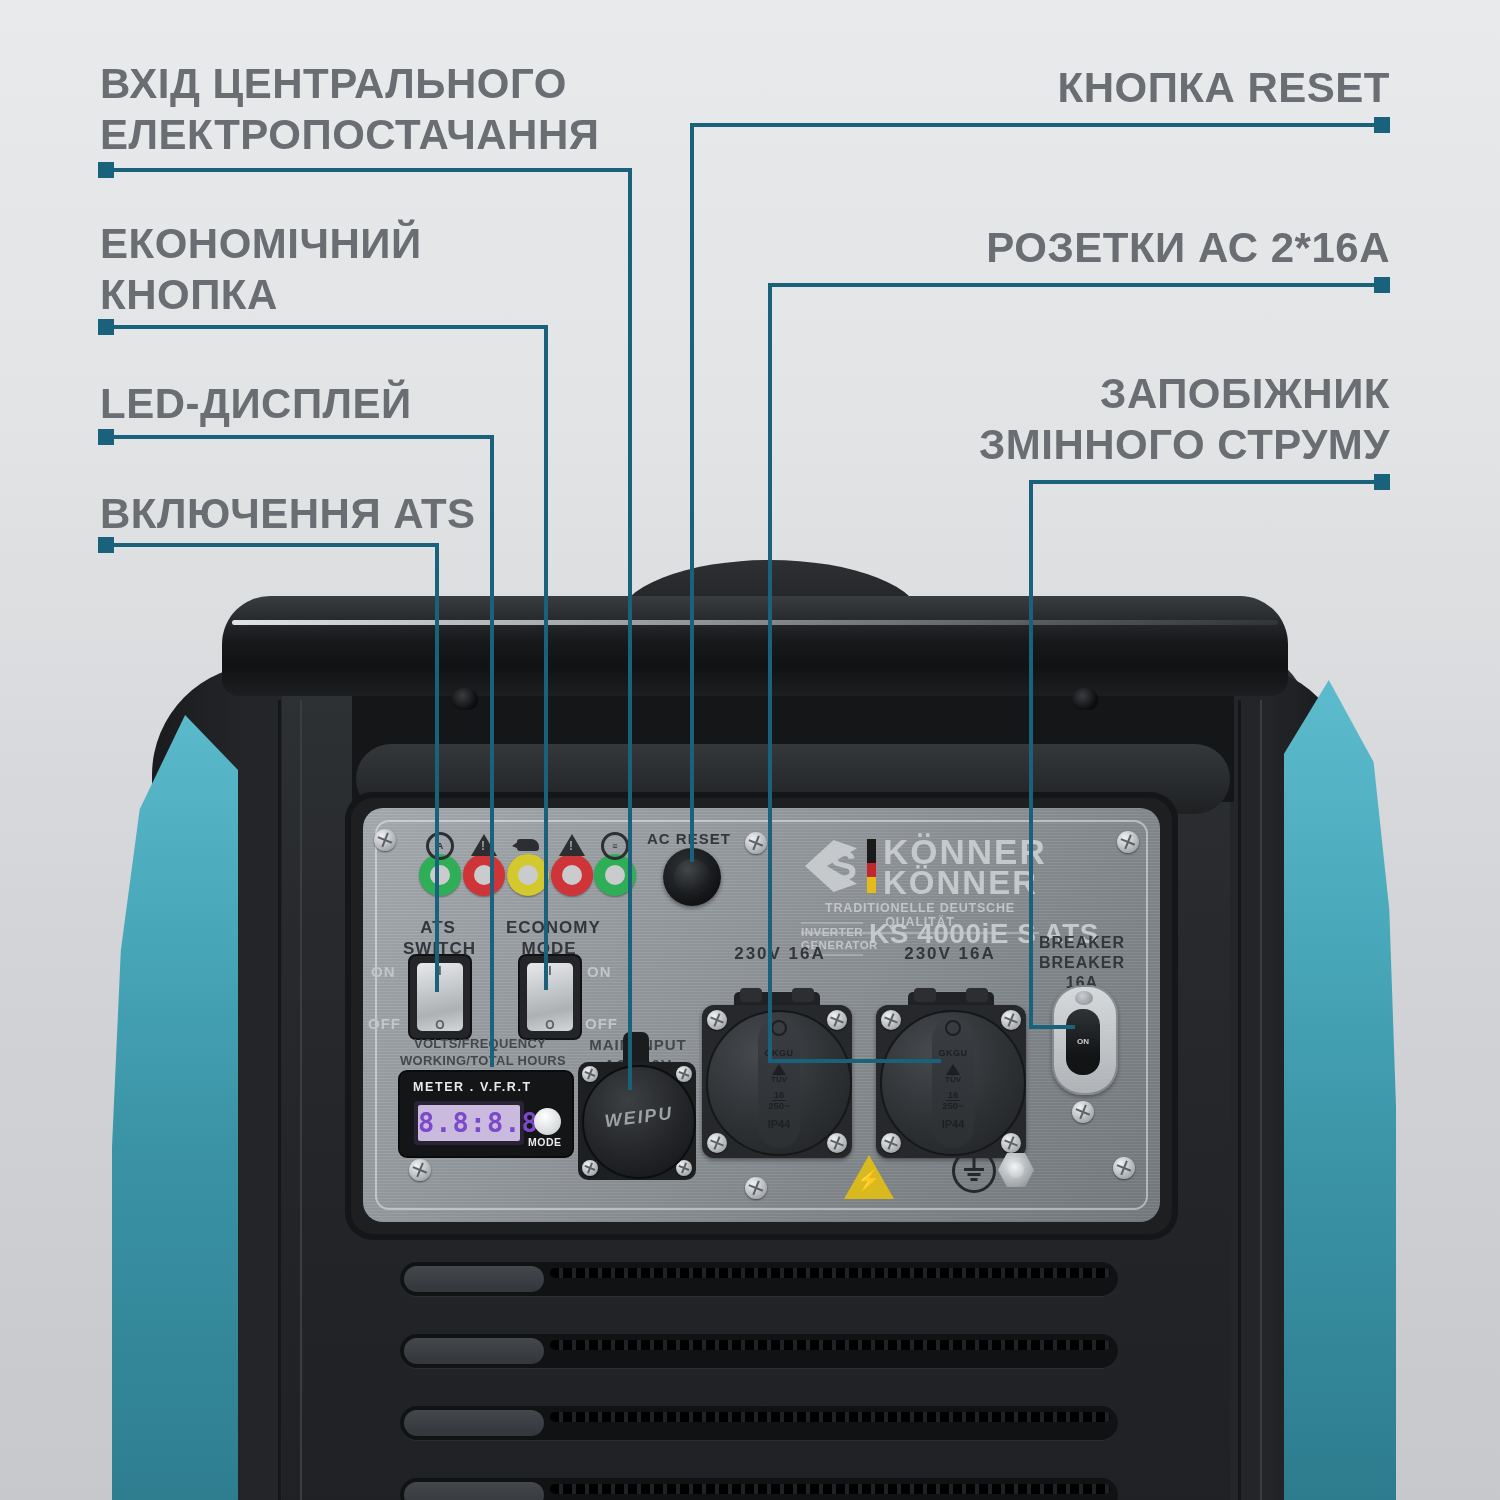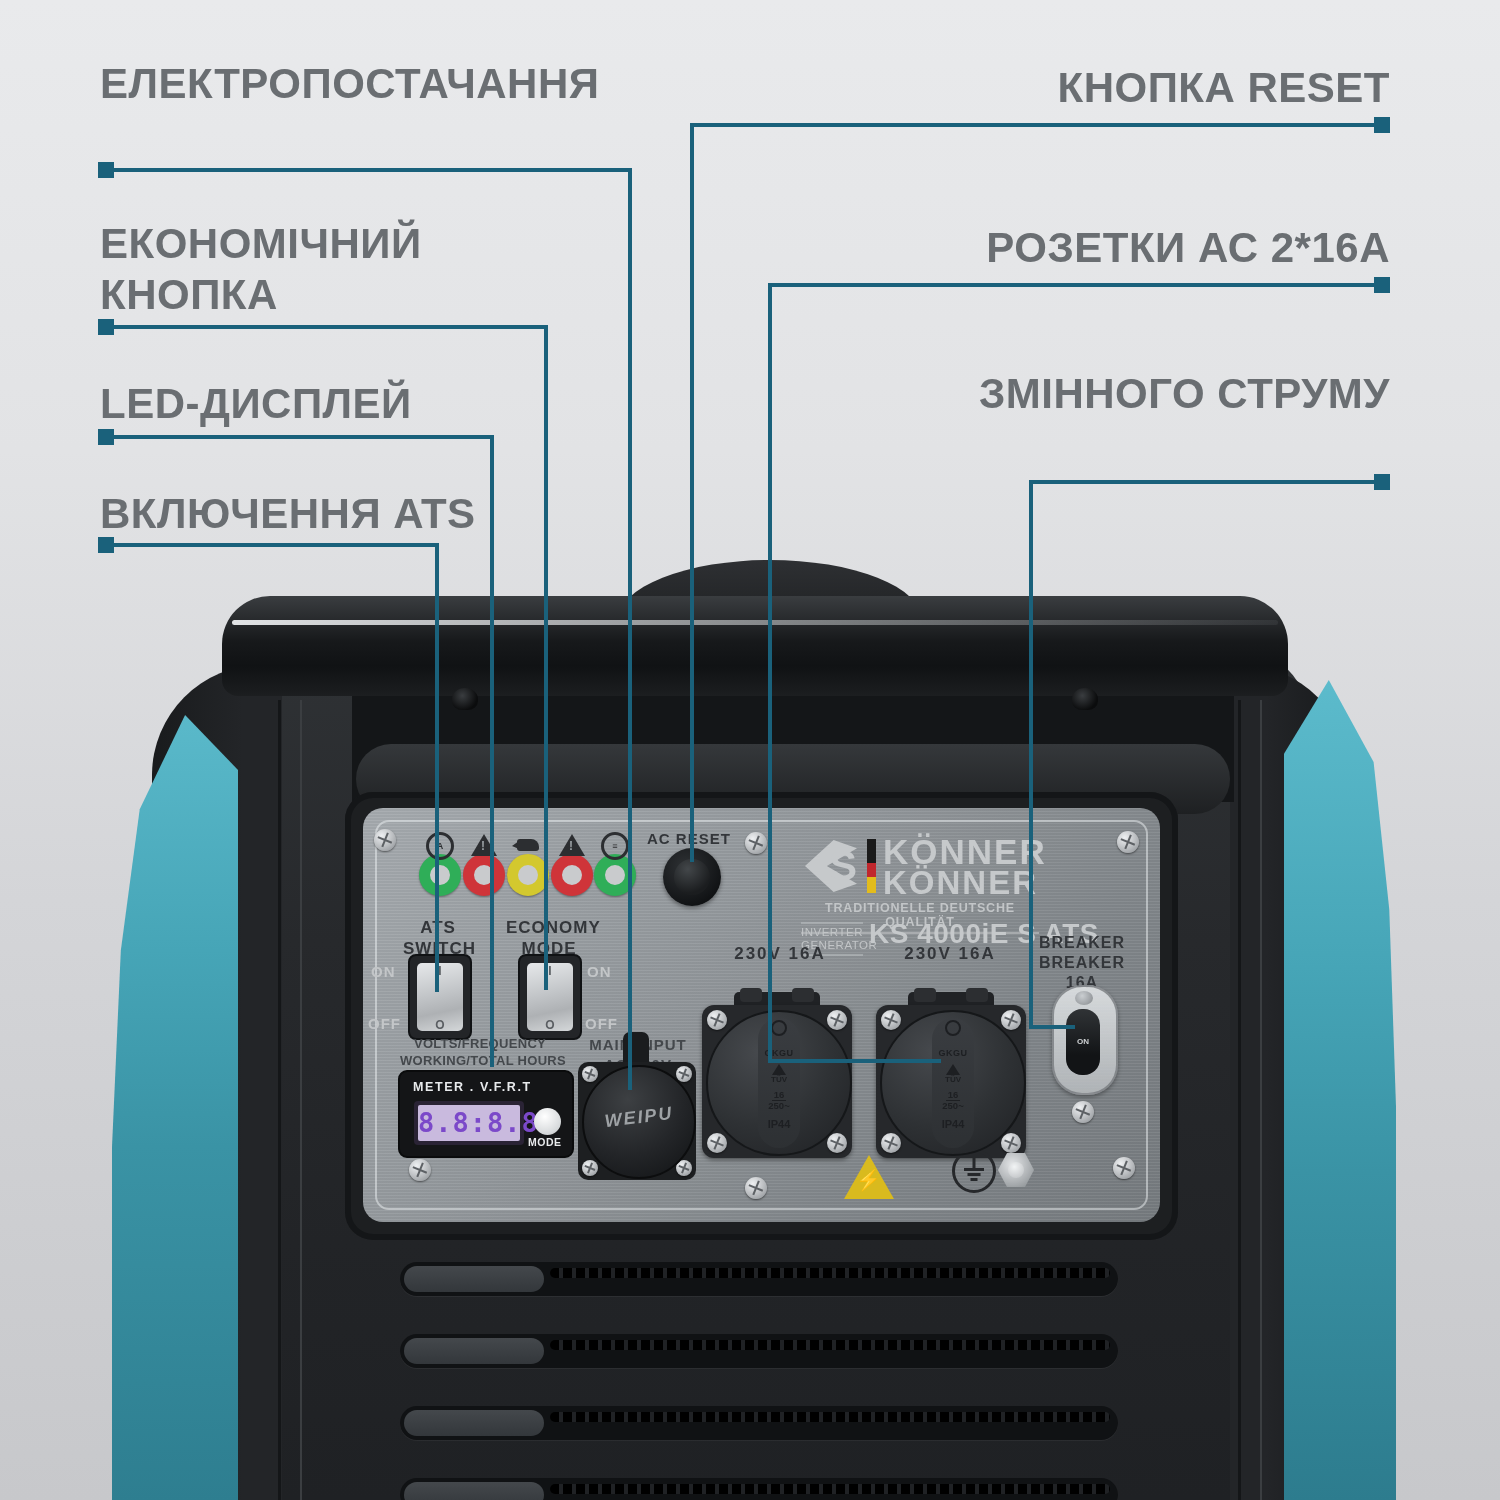--- a/index.html
+++ b/index.html
@@ -114,21 +114,21 @@
   .flag{position:absolute;left:66px;top:7px;width:9px;height:54px;}
   .flag .b{height:45%;background:#1a1a1a;}
   .flag .r{height:25%;background:#c1272d;}
   .flag .y{height:30%;background:#e3bc1c;}
   .brand1{position:absolute;left:82px;top:0px;font-size:35px;font-weight:bold;letter-spacing:2px;}
   .brand2{position:absolute;left:82px;top:32px;font-size:33px;font-weight:bold;letter-spacing:2px;}
   .tagline{position:absolute;left:0px;top:69px;width:238px;text-align:center;font-size:12.5px;
            font-weight:bold;letter-spacing:.8px;color:#c2c5c7;border-bottom:2px solid rgba(198,201,203,.55);
            padding-bottom:3px;}
   .type-box{position:absolute;left:0px;top:90px;width:62px;text-align:left;font-size:11.5px;
-           font-weight:normal;color:#c2c5c7;line-height:13px;letter-spacing:.5px;
+           font-weight:bold;color:#c2c5c7;line-height:13px;letter-spacing:.5px;
            border-top:2px solid rgba(198,201,203,.45);border-bottom:2px solid rgba(198,201,203,.45);padding:2px 0;}
   .model{position:absolute;left:68px;top:86px;font-size:28px;font-weight:bold;letter-spacing:.5px;}
 
   .socket-plate{position:absolute;top:197px;width:150px;height:153px;background:#26282b;border-radius:12px;
            box-shadow:0 2px 4px rgba(0,0,0,.4);z-index:8;}
   .socket-hinge{position:absolute;top:184px;width:86px;height:32px;background:#202225;border-radius:5px;z-index:8;}
   .socket-hinge::before,.socket-hinge::after{content:"";position:absolute;top:-4px;width:22px;height:14px;
            background:#2c2e31;border-radius:4px;}
   .socket-hinge::before{left:6px;} .socket-hinge::after{right:6px;}
   .socket-circle{position:absolute;top:202px;width:142px;height:142px;border-radius:50%;z-index:9;
@@ -411,35 +411,37 @@
   <div class="cline" style="left:770px;top:283px;width:606px;height:4px;"></div>
   <div class="cline" style="left:768px;top:283px;width:4px;height:780px;"></div>
   <div class="cline" style="left:768px;top:1059px;width:173px;height:4px;"></div>
 
   <div class="cmark" style="left:1374px;top:474px;"></div>
   <div class="cline" style="left:1031px;top:480px;width:345px;height:4px;"></div>
   <div class="cline" style="left:1029px;top:480px;width:4px;height:549px;"></div>
   <div class="cline" style="left:1029px;top:1025px;width:46px;height:4px;"></div>
 
   <div class="callout-label" style="left:100px;top:58px;">
+    <div>ВХІД ЦЕНТРАЛЬНОГО</div>
     <div>ЕЛЕКТРОПОСТАЧАННЯ</div>
   </div>
   <div class="callout-label" style="left:100px;top:218px;">
     <div>ЕКОНОМІЧНИЙ</div>
     <div>КНОПКА</div>
   </div>
   <div class="callout-label" style="left:100px;top:378px;">
     <div>LED-ДИСПЛЕЙ</div>
   </div>
   <div class="callout-label" style="left:100px;top:488px;">
     <div>ВКЛЮЧЕННЯ ATS</div>
   </div>
   <div class="callout-label right" style="right:110px;top:62px;">
     <div>КНОПКА RESET</div>
   </div>
   <div class="callout-label right" style="right:110px;top:222px;">
     <div>РОЗЕТКИ АС 2*16А</div>
   </div>
   <div class="callout-label right" style="right:110px;top:368px;">
+    <div>ЗАПОБІЖНИК</div>
     <div>ЗМІННОГО СТРУМУ</div>
   </div>
 
 </div>
 
 </body></html>

